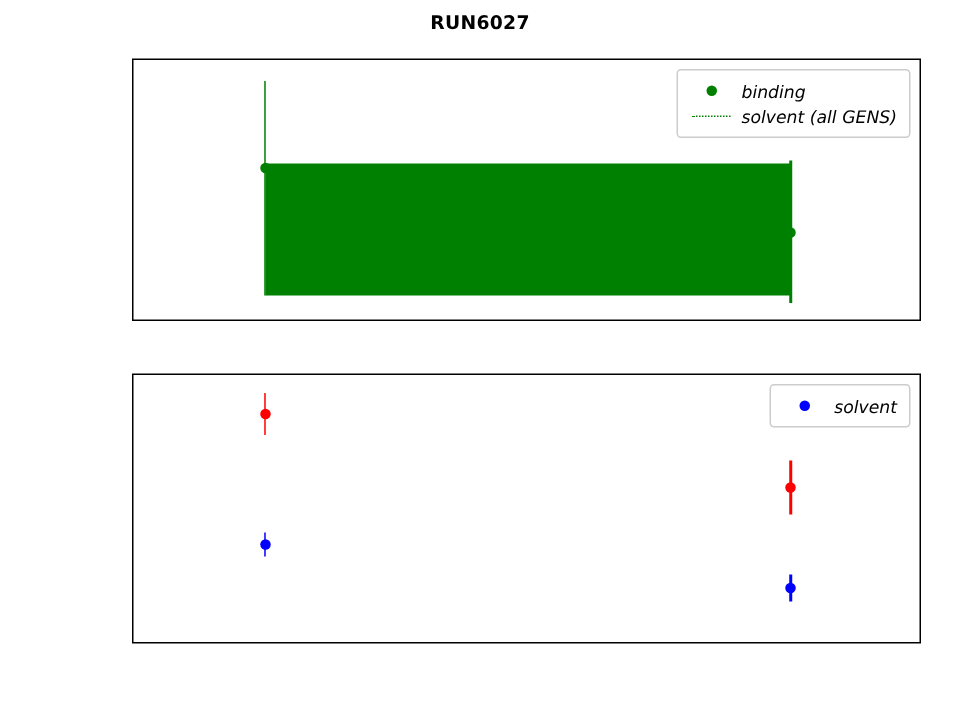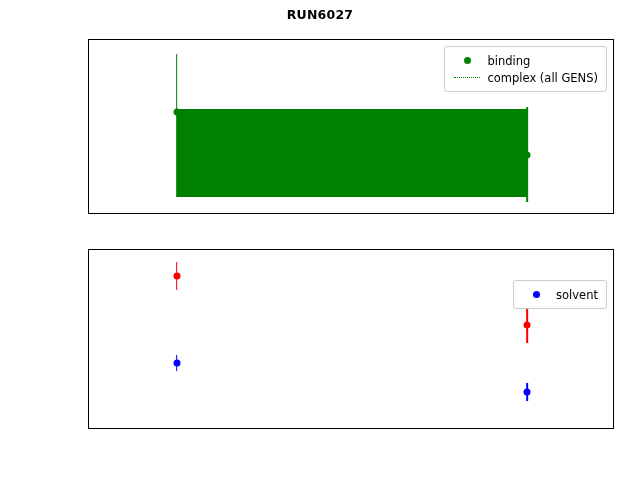--- a/index.html
+++ b/index.html
@@ -35,20 +35,21 @@
     letter-spacing: 0.2px;
   }
 
   
   .axes {
     position: absolute;
     box-sizing: border-box;
     border: 1.6px solid #000000;
     background: #ffffff;
     overflow: hidden;
+    font-style: italic;
   }
   #axes-top {
     left: 88px;
     top: 39px;
     width: 526px;
     height: 175px;
   }
   #axes-bottom {
     left: 88px;
     top: 249px;
@@ -117,21 +118,20 @@
     border-radius: 3px;
     padding: 5px 8px 5px 7px;
   }
   #legend-top {
     right: 6px;
     top: 6px;
   }
   #legend-bottom {
     right: 6px;
     top: 6px;
-    margin-top: 24px;
   }
   .legend-row {
     display: flex;
     align-items: center;
     height: 17px;
   }
   .legend-key {
     width: 30px;
     display: flex;
     align-items: center;
@@ -174,21 +174,21 @@
         <div class="legend-row">
           <div class="legend-key">
             <div class="legend-dot" style="background: rgb(0, 128, 0);"></div>
           </div>
           <div class="legend-label">binding</div>
         </div>
         <div class="legend-row">
           <div class="legend-key">
             <div class="legend-dash" style="border-top-color: rgb(0, 128, 0);"></div>
           </div>
-          <div class="legend-label">complex (all GENS)</div>
+          <div class="legend-label">solvent (all GENS)</div>
         </div>
       </div>
   <div class="ytick-row" style="top: 22.3404px;">
         <div class="ytick-mark"></div>
       </div>
       <div class="ytick-row" style="top: 68.883px;">
         <div class="ytick-mark"></div>
       </div>
       <div class="ytick-row" style="top: 115.426px;">
         <div class="ytick-mark"></div>

